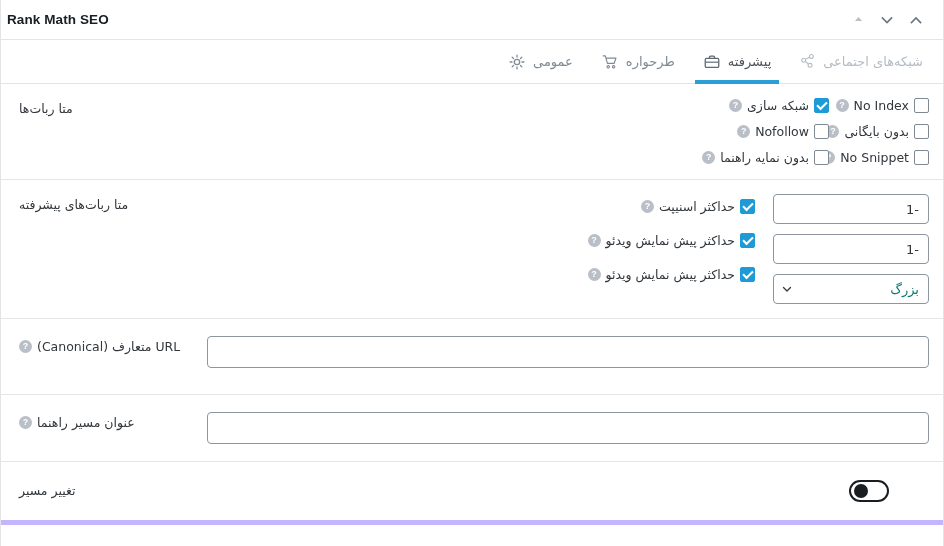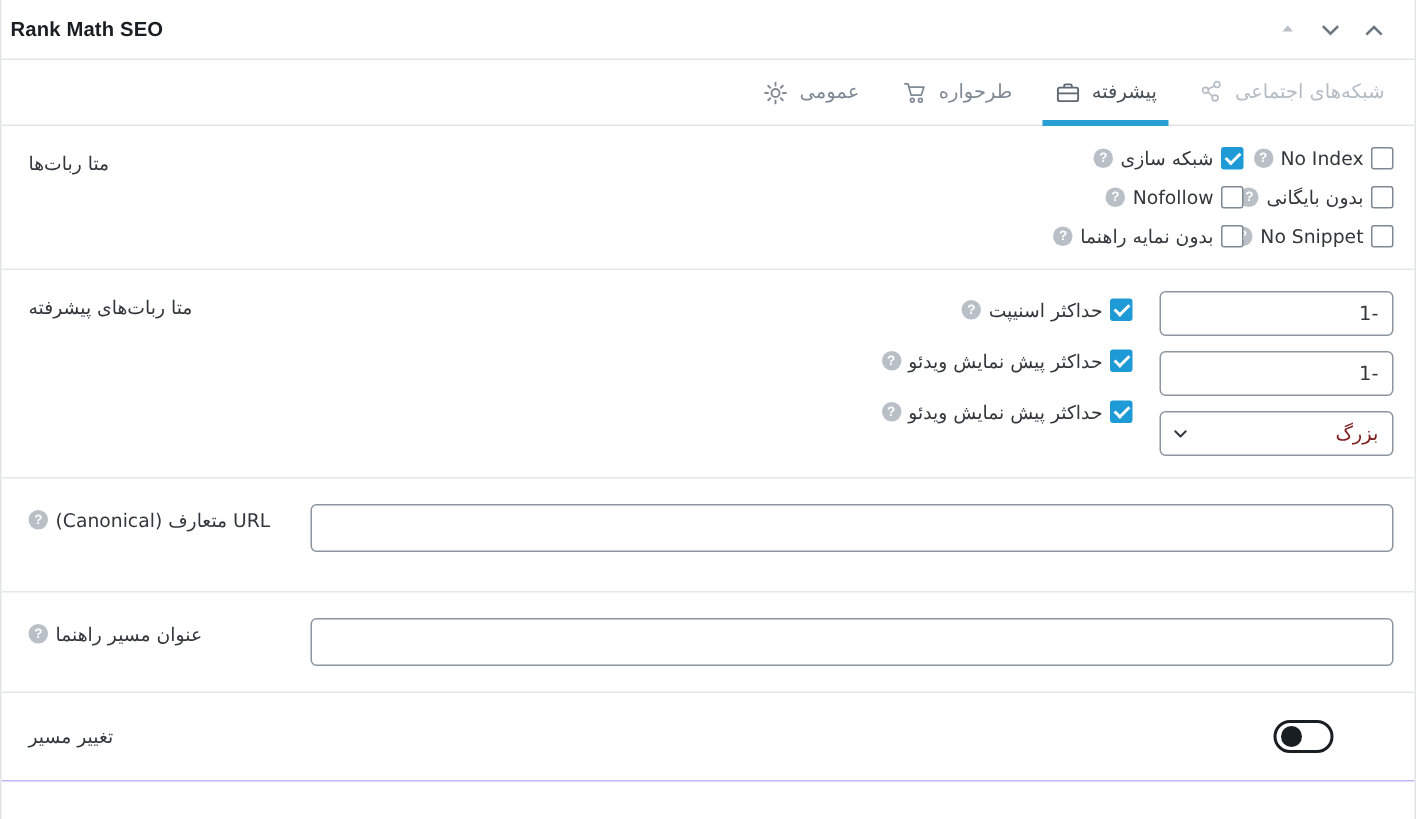--- a/index.html
+++ b/index.html
@@ -247,21 +247,21 @@
   }
   .sel-input {
     width: 156px;
     height: 30px;
     box-sizing: border-box;
     border: 1px solid #8d96a0;
     border-radius: 4px;
     background: #fff;
     padding: 0 9px;
     font-size: 13px;
-    color: #7f1d1d;
+    color: #0f766e;
     font-family: "DejaVu Sans", sans-serif;
     display: flex;
     align-items: center;
     justify-content: flex-start;
     cursor: pointer;
   }
   .sel-chevron {
     position: absolute;
     left: 8px;
     top: 50%;
@@ -307,21 +307,21 @@
     border-radius: 50%;
     background: #191e23;
     top: 2px;
     left: 3px;
   }
   .toggle-row {
     display: flex;
     align-items: center;
     padding-right: 40px;
   }
-  .section.last { border-bottom: 1px solid #c4b5fd; padding-top: 18px; padding-bottom: 18px;}
+  .section.last { border-bottom: 5px solid #c4b5fd; padding-top: 18px; padding-bottom: 18px;}
 </style>
 </head>
 <body>
 
 <div class="screen">
 
   <div class="panel-header">
     <div class="order-controls">
       <button class="order-btn">
         <svg width="11" height="11" viewBox="0 0 11 11" aria-hidden="true">

